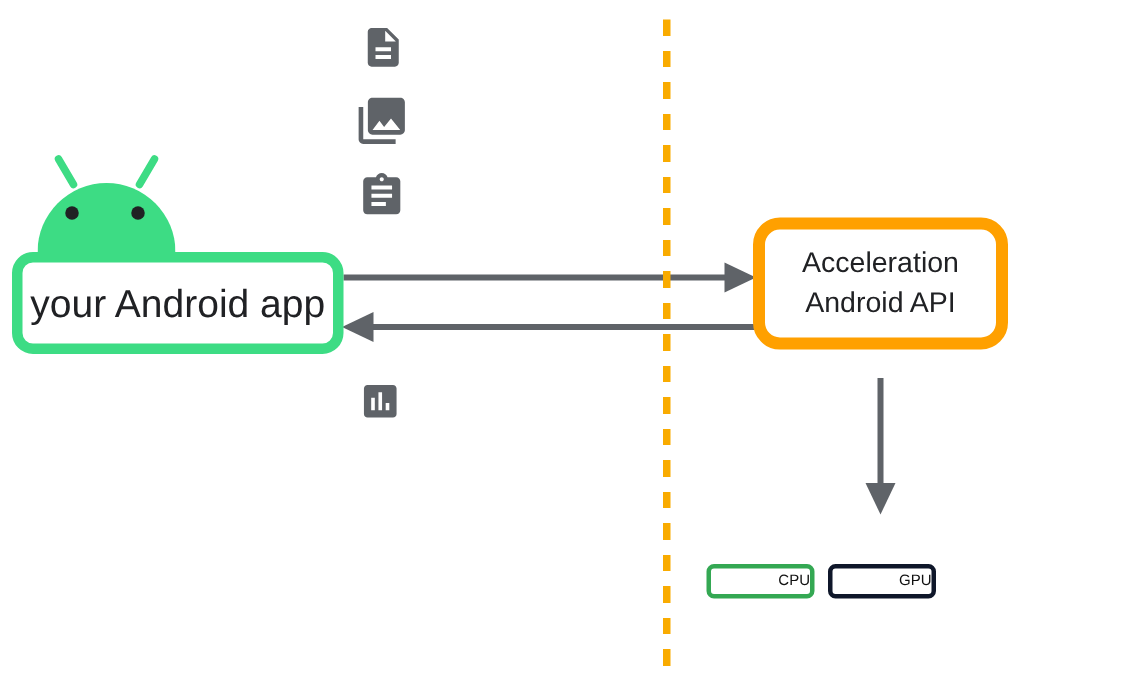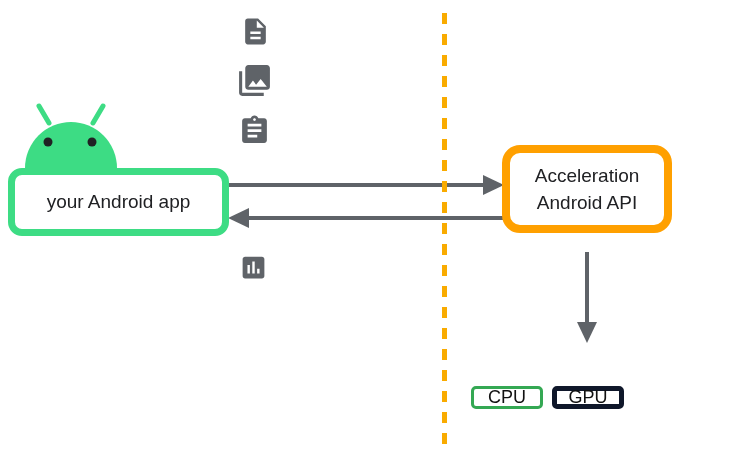--- a/index.html
+++ b/index.html
@@ -32,21 +32,21 @@
     top: 168px;
     width: 221px;
     height: 68px;
     box-sizing: border-box;
     border: 7px solid #3DDC84;
     border-radius: 14px;
     background: #ffffff;
     display: flex;
     align-items: center;
     justify-content: center;
-    font-size: 19px;
+    font-size: 26px;
     color: #202124;
     z-index: 2;
   }
 
   
   .gicon { position: absolute; }
   .gicon svg { display: block; fill: #5F6368; }
   .icon-doc       { left: 240px; top: 16px;  }
   .icon-photos    { left: 236px; top: 62px;  }
   .icon-clipboard { left: 238px; top: 114px; }
@@ -112,34 +112,34 @@
     font-size: 19px;
     line-height: 27px;
     color: #202124;
     text-align: center;
     z-index: 2;
   }
 
   
   .hw-chip {
     position: absolute;
-    top: 386px;
+    top: 376px;
     width: 72px;
     height: 23px;
     box-sizing: border-box;
     border-radius: 5px;
     background: #ffffff;
     display: flex;
     align-items: center;
-    justify-content: center;
-    font-size: 18px;
+    justify-content: flex-end;
+    font-size: 10px;
     color: #111111;
   }
   .cpu { left: 471px; border: 3px solid #34A853; }
-  .gpu { left: 552px; border: 5px solid #0f172a; }
+  .gpu { left: 552px; border: 3px solid #0f172a; }
 </style>
 </head>
 <body>
 
 <div class="canvas">
 
   <div class="robot">
     <svg width="92" height="66" viewBox="0 0 92 66">
       <path d="M0 66 A46 46 0 0 1 92 66 Z" fill="#3DDC84"></path>
       <line x1="14" y1="4" x2="24" y2="21" stroke="#3DDC84" stroke-width="5" stroke-linecap="round"></line>

